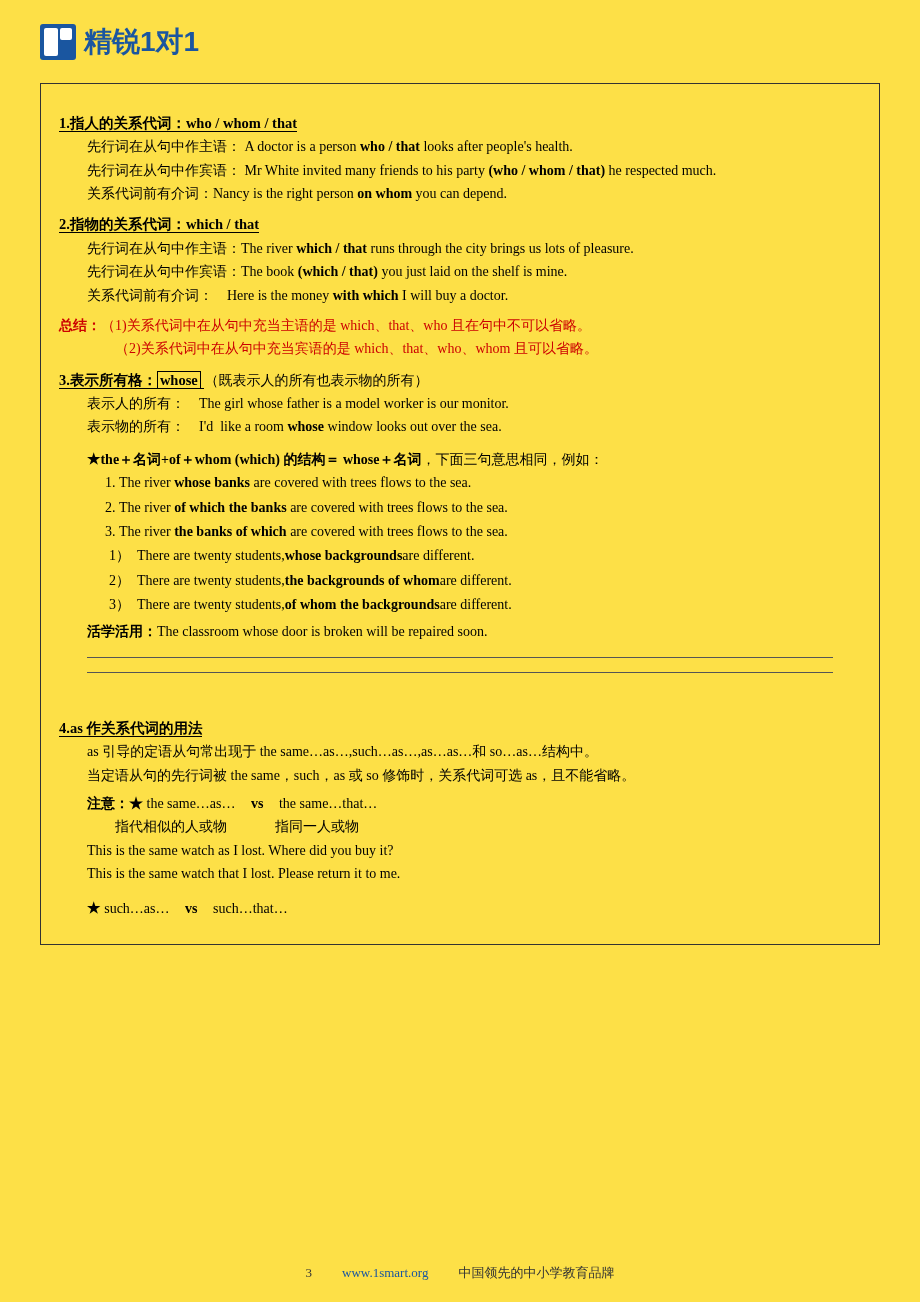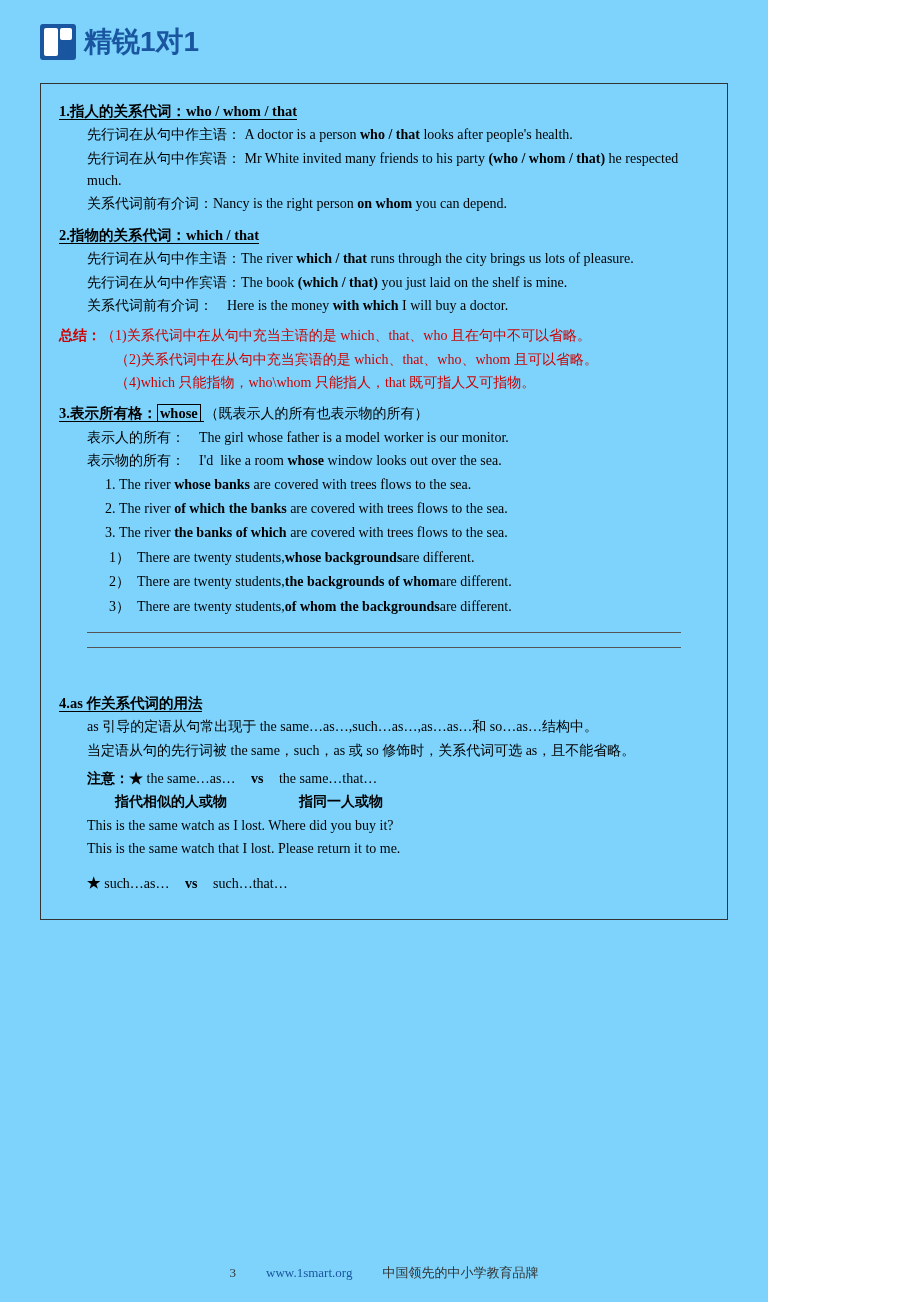--- a/index.html
+++ b/index.html
@@ -4,23 +4,23 @@
   <style>
     * { margin: 0; padding: 0; box-sizing: border-box; }
     body {
       font-family: "SimSun", "宋体", serif;
       background: #fff;
       color: #000;
       font-size: 14px;
       line-height: 1.6;
     }
     .page {
-      width: 768px;
+      width: 920px;
       min-height: 1302px;
-      background: #7dd3fc;
+      background: #fde047;
       padding: 20px 40px 30px 40px;
       position: relative;
     }
     .logo-area {
       display: flex;
       align-items: center;
       margin-bottom: 18px;
     }
     .logo-icon {
       width: 36px;
@@ -29,21 +29,21 @@
       flex-shrink: 0;
     }
     .logo-text {
       font-size: 28px;
       font-weight: bold;
       color: #1a56a0;
       font-family: "Microsoft YaHei", "微软雅黑", sans-serif;
     }
     .main-box {
       border: 1.5px solid #333;
-      padding: 16px 18px 14px 18px;
+      padding: 28px 18px 14px 18px;
       margin-bottom: 0;
     }
     .section {
       margin-bottom: 10px;
     }
     .section-title {
       display: inline;
       font-weight: bold;
       font-size: 14.5px;
       border-bottom: 1.5px solid #000;
@@ -90,23 +90,22 @@
       border: none;
       border-top: 1px solid #555;
       margin: 14px 28px 8px 28px;
     }
     .section4 {
       margin-top: 8px;
     }
     .vs-sub {
       margin-left: 56px;
       display: flex;
-      gap: 72px;
+      gap: 48px;
       margin-bottom: 2px;
-      font-weight: bold;
     }
     .such-line {
       margin-left: 28px;
       margin-top: 10px;
     }
     .footer {
       position: absolute;
       bottom: 18px;
       left: 0;
       right: 0;
@@ -184,35 +183,37 @@
       <p class="indent1">
         <span>关系代词前有介词：&nbsp;&nbsp;&nbsp; Here is the money </span><span class="bold">with which</span><span> I will buy a doctor.</span>
       </p>
     </div>
 
     <div class="summary-block">
       <p>
         <span class="bold red">总结：</span><span class="red">（1)关系代词中在从句中充当主语的是 which、that、who 且在句中不可以省略。</span>
       </p>
       <p class="indent2 red">（2)关系代词中在从句中充当宾语的是 which、that、who、whom 且可以省略。</p>
-      <p class="indent2 red">（4)which 只能指物，who\whom 只能指人，that 既可指人又可指物。</p>
     </div>
 
     <div class="section section-gap">
       <p>
         <span class="section-title">
           <span>3.表示所有格：</span><span style="border: 1.5px solid #000; padding: 0 2px; font-weight:bold;">whose</span>
         </span>
         <span>（既表示人的所有也表示物的所有）</span>
       </p>
       <p class="indent1">
         <span>表示人的所有：&nbsp;&nbsp;&nbsp; The girl whose father is a model worker is our monitor.</span>
       </p>
       <p class="indent1">
         <span>表示物的所有：&nbsp;&nbsp;&nbsp; I'd&nbsp; like a room </span><span class="bold">whose</span><span> window looks out over the sea.</span>
+      </p>
+      <p class="indent1 top-gap">
+        <span class="bold star">★</span><span class="bold">the＋名词+of＋whom (which)  的结构＝ whose＋名词</span><span>，下面三句意思相同，例如：</span>
       </p>
 
       <ol class="numbered-list">
         <li>
           <span>The river </span><span class="bold">whose banks</span><span> are covered with trees flows to the sea.</span>
         </li>
         <li>
           <span>The river </span><span class="bold">of which the banks</span><span> are covered with trees flows to the sea.</span>
         </li>
         <li>
@@ -234,20 +235,23 @@
             <span> are different.</span>
         </div>
         <div class="cjk-list-item">
           <span class="cjk-num">3）</span>
           <span>There are twenty students, </span>
             <span class="bold">of whom the backgrounds</span>
             <span> are different.</span>
         </div>
       </div>
 
+      <p class="huo-line">
+        <span class="bold">活学活用：</span><span>The classroom whose door is broken will be repaired soon.</span>
+      </p>
     </div>
 
     <hr class="divider-line">
     <hr class="divider-line">
     <div style="height: 28px;"></div>
 
     <div class="section section4">
       <p>
         <span class="section-title">4.as 作关系代词的用法</span>
       </p>

